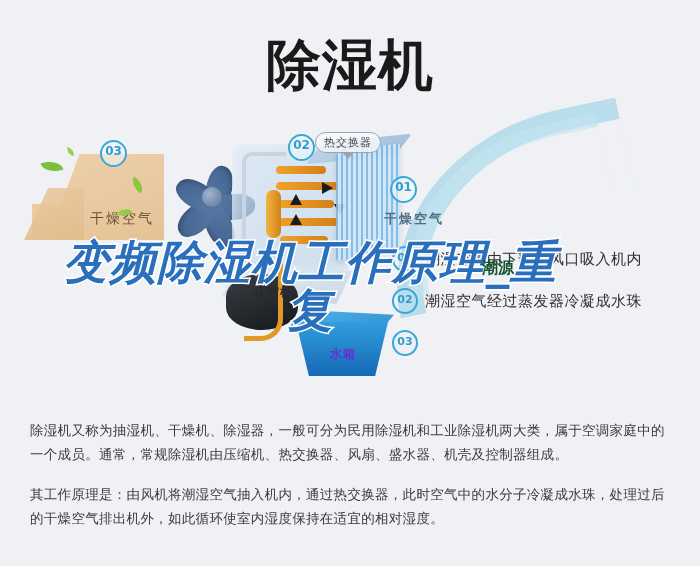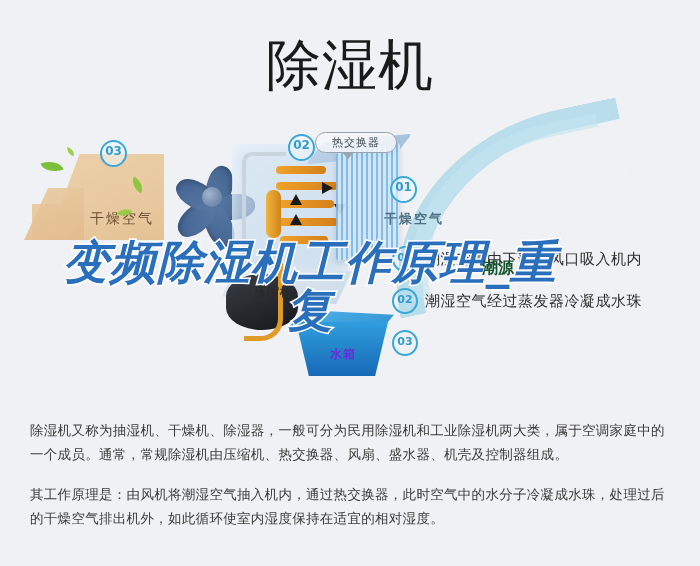--- a/index.html
+++ b/index.html
@@ -10,21 +10,21 @@
     position:relative;
   }
   #page{position:relative;width:700px;height:566px;background:#f0f1f4;overflow:hidden;}
 
   
   .title-wrap{
     position:absolute;left:0;top:26px;width:700px;height:80px;
     display:flex;align-items:center;justify-content:center;
   }
   .title-a{
-    font-size:55px;font-weight:400;color:#1a1a1a;letter-spacing:1px;
+    font-size:55px;font-weight:700;color:#1a1a1a;letter-spacing:1px;
     font-family:"DejaVu Sans","Liberation Sans",sans-serif;
   }
   .title-b{
     font-size:61px;font-weight:700;color:#101010;letter-spacing:2px;margin-left:12px;
     font-family:"DejaVu Sans","Liberation Sans",sans-serif;
   }
 
   
   .stage{position:absolute;left:0;top:118px;width:700px;height:290px;}
 
@@ -182,21 +182,21 @@
     background:rgba(240,247,252,.55);
   }
   .m01{left:390px;top:58px;}
   .m02{left:288px;top:16px;}
   .m03{left:100px;top:22px;}
 
   
   .callout{
     position:absolute;left:315px;top:14px;
     border:1px solid #9aa4ad;border-radius:11px;background:rgba(245,247,249,.85);
-    padding:2px 16px;font-size:11px;color:#3f4a52;letter-spacing:1px;
+    padding:2px 8px;font-size:11px;color:#3f4a52;letter-spacing:1px;
   }
   .callout:after{
     content:"";position:absolute;left:26px;bottom:-7px;
     width:0;height:0;border-left:6px solid transparent;border-right:6px solid transparent;
     border-top:7px solid #9aa4ad;
   }
 
   
   .legend{position:absolute;left:392px;top:246px;width:300px;}
   .legend-row{display:flex;align-items:center;margin-bottom:16px;}

